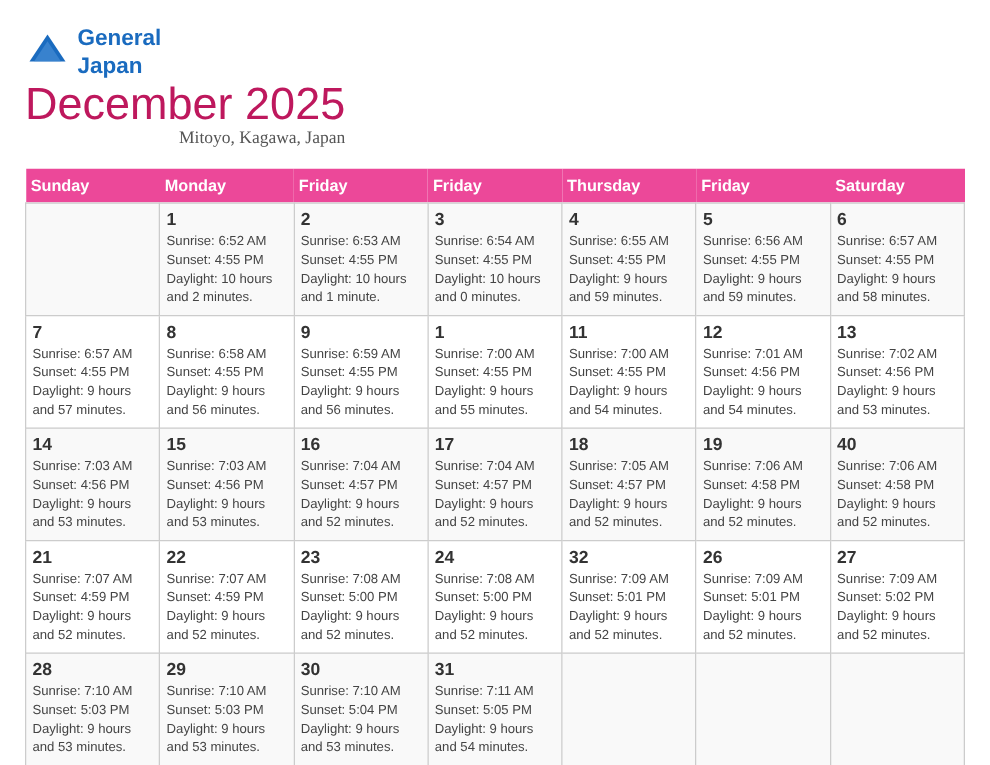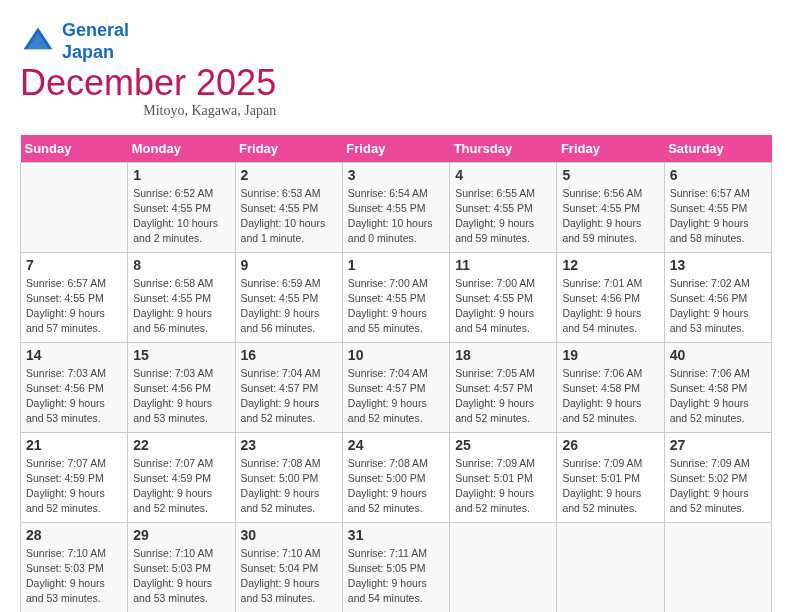--- a/index.html
+++ b/index.html
@@ -189,21 +189,21 @@
         </td>
         <td>
           <span class="day-number">15</span>
           <div class="day-info">Sunrise: 7:03 AM<br>Sunset: 4:56 PM<br>Daylight: 9 hours and 53 minutes.</div>
         </td>
         <td>
           <span class="day-number">16</span>
           <div class="day-info">Sunrise: 7:04 AM<br>Sunset: 4:57 PM<br>Daylight: 9 hours and 52 minutes.</div>
         </td>
         <td>
-          <span class="day-number">10</span>
+          <span class="day-number">17</span>
           <div class="day-info">Sunrise: 7:04 AM<br>Sunset: 4:57 PM<br>Daylight: 9 hours and 52 minutes.</div>
         </td>
         <td>
           <span class="day-number">18</span>
           <div class="day-info">Sunrise: 7:05 AM<br>Sunset: 4:57 PM<br>Daylight: 9 hours and 52 minutes.</div>
         </td>
         <td>
           <span class="day-number">19</span>
           <div class="day-info">Sunrise: 7:06 AM<br>Sunset: 4:58 PM<br>Daylight: 9 hours and 52 minutes.</div>
         </td>
@@ -223,21 +223,21 @@
         </td>
         <td>
           <span class="day-number">23</span>
           <div class="day-info">Sunrise: 7:08 AM<br>Sunset: 5:00 PM<br>Daylight: 9 hours and 52 minutes.</div>
         </td>
         <td>
           <span class="day-number">24</span>
           <div class="day-info">Sunrise: 7:08 AM<br>Sunset: 5:00 PM<br>Daylight: 9 hours and 52 minutes.</div>
         </td>
         <td>
-          <span class="day-number">25</span>
+          <span class="day-number">32</span>
           <div class="day-info">Sunrise: 7:09 AM<br>Sunset: 5:01 PM<br>Daylight: 9 hours and 52 minutes.</div>
         </td>
         <td>
           <span class="day-number">26</span>
           <div class="day-info">Sunrise: 7:09 AM<br>Sunset: 5:01 PM<br>Daylight: 9 hours and 52 minutes.</div>
         </td>
         <td>
           <span class="day-number">27</span>
           <div class="day-info">Sunrise: 7:09 AM<br>Sunset: 5:02 PM<br>Daylight: 9 hours and 52 minutes.</div>
         </td>

